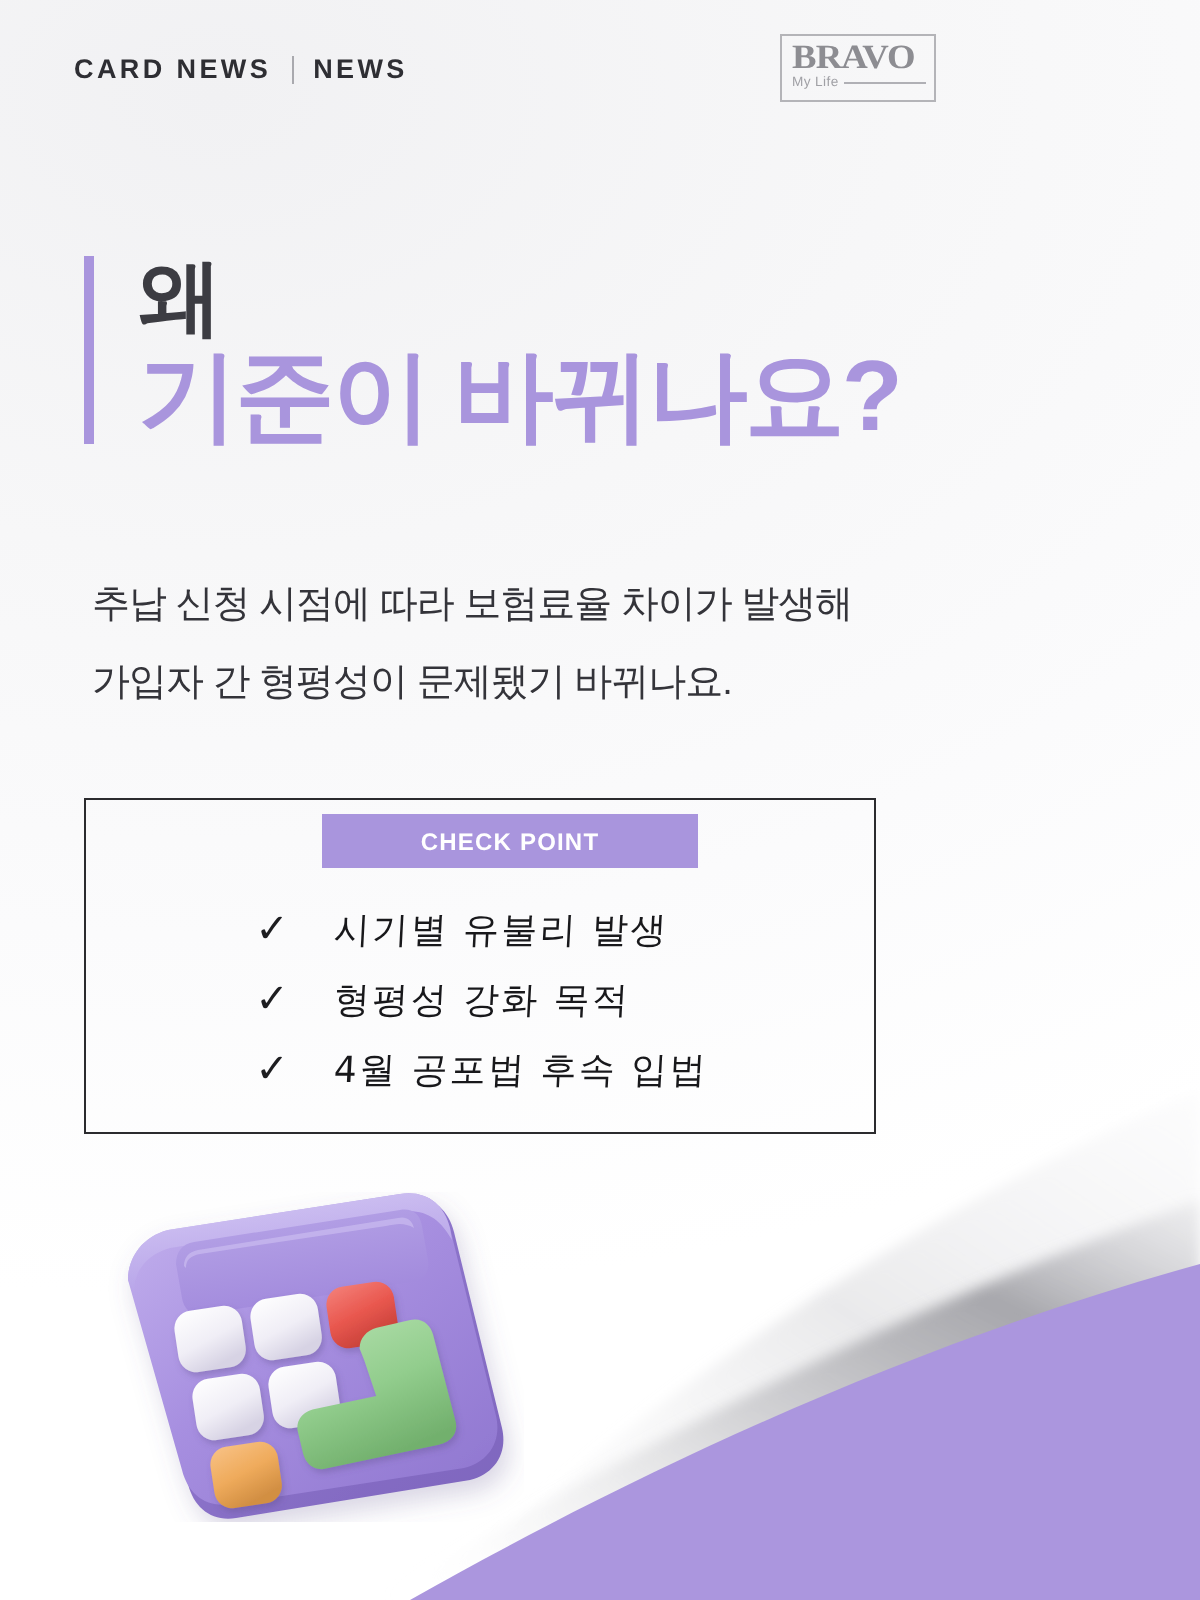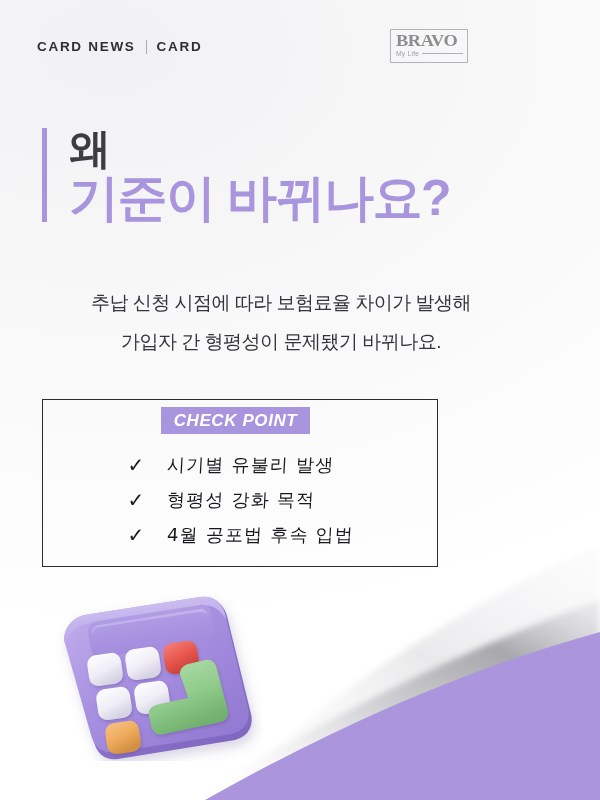--- a/index.html
+++ b/index.html
@@ -25,21 +25,21 @@
   
   .deco-layer {
     position: absolute;
     inset: 0;
     pointer-events: none;
   }
 
   
   .header {
     position: absolute;
-    top: 12px;
+    top: 0;
     left: 0;
     width: 502px;
     height: 72px;
   }
   .kicker {
     position: absolute;
     left: 37px;
     top: 27px;
     font-size: 13.5px;
     font-weight: 700;
@@ -135,48 +135,47 @@
     position: absolute;
     left: 46px;
     top: 283px;
     width: 470px;
     font-size: 19px;
     font-weight: 500;
     color: #34343a;
     line-height: 39px;
     letter-spacing: -0.5px;
   }
-  .body-copy div { white-space: nowrap; text-align: center; }
+  .body-copy div { white-space: nowrap; }
 
   
   .check-box {
     position: absolute;
     left: 42px;
     top: 399px;
     width: 396px;
     height: 168px;
     border: 1.6px solid #2b2b2e;
     box-sizing: border-box;
     background: transparent;
   }
   .check-badge {
     position: absolute;
     left: 118px;
     top: 7px;
-    width: 149px;
+    width: 188px;
     height: 27px;
     background: #a995dd;
     color: #ffffff;
-    font-size: 17px;
+    font-size: 12px;
     font-weight: 700;
     letter-spacing: 0.6px;
     display: flex;
     align-items: center;
     justify-content: center;
-    font-style: italic;
   }
   .check-list {
     position: absolute;
     left: 84px;
     top: 53px;
     display: flex;
     flex-direction: column;
     gap: 11px;
   }
   .check-item {
@@ -237,21 +236,21 @@
       <path d="M600,600 C460,650 320,720 190,800 L600,800 Z" fill="url(#swooshGrad)" filter="url(#softBlur)"></path>
 
       <path d="M600,632 C455,672 320,735 205,800 L600,800 Z" fill="#ab96de"></path>
     </svg>
   </div>
 
   <div class="header">
     <div class="kicker">
       <span>CARD NEWS</span>
       <span class="sep"></span>
-      <span>CARD</span>
+      <span>NEWS</span>
     </div>
 
     <div class="brand-logo">
       <div class="brand-main">BRAVO</div>
       <div class="brand-sub-row">
         <span class="brand-sub">My Life</span>
         <span class="brand-rule"></span>
       </div>
     </div>
   </div>

